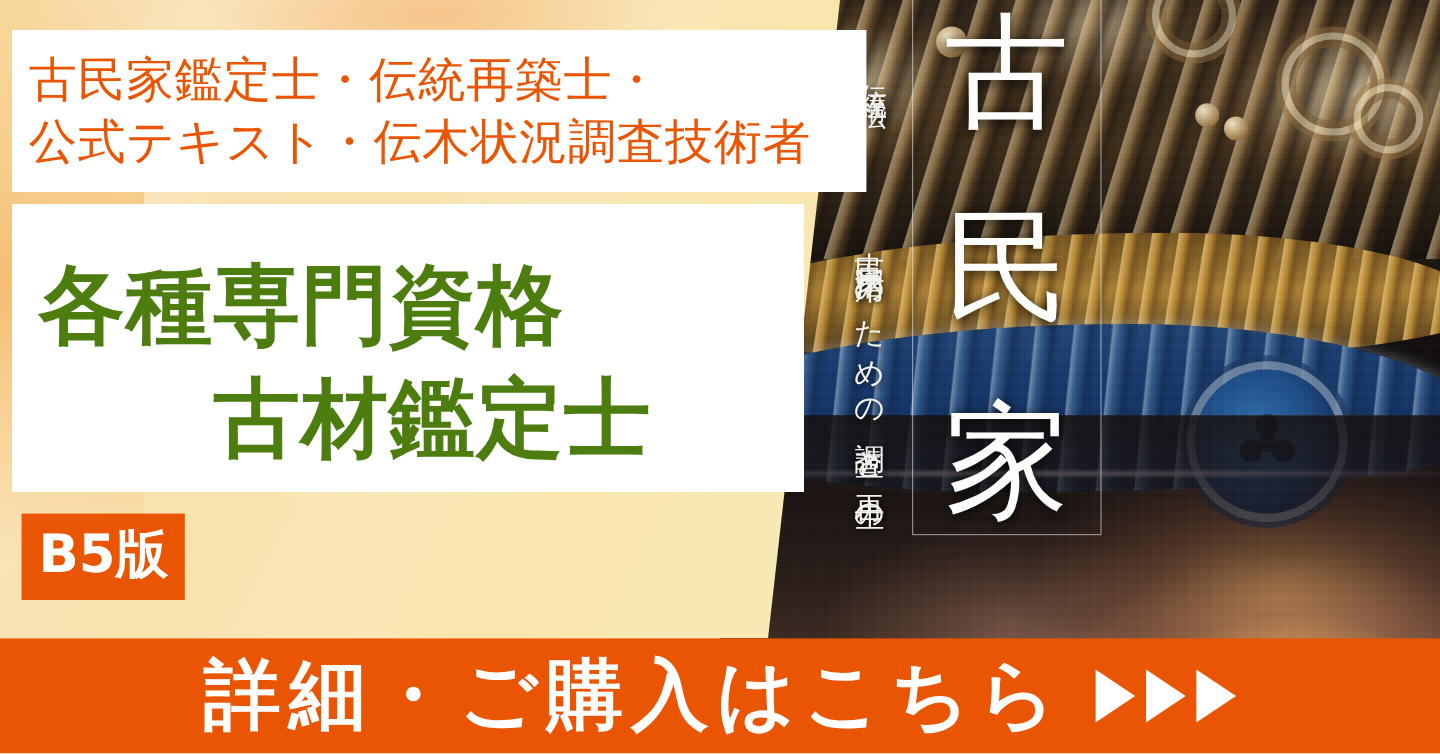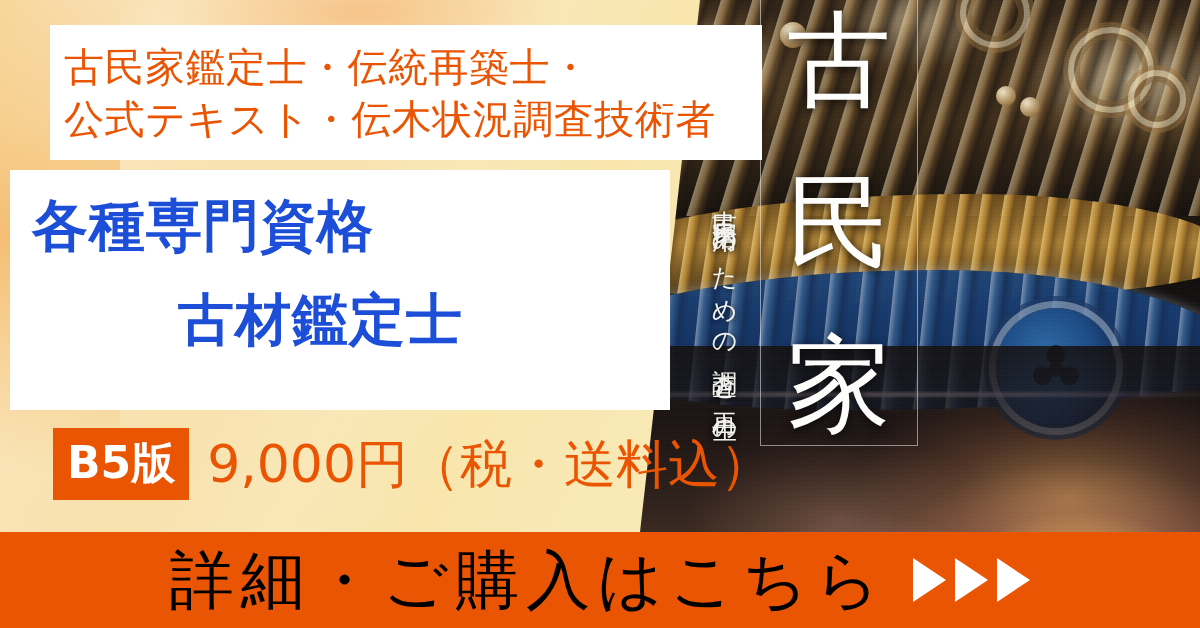--- a/index.html
+++ b/index.html
@@ -174,54 +174,54 @@
     background:radial-gradient(ellipse 280px 90px at 50% 10%, rgba(244,160,96,0.45), rgba(248,232,176,0) 72%);
   }
 
   
   .panel-cert {
     position:absolute; left:10px; top:25px;
     width:712px; height:135px;
     background:#ffffff;
     display:flex; flex-direction:column; justify-content:center;
     padding:0 12px 0 14px;
-    margin-left:40px;
   }
   .cert-line {
     color:#ea5504;
     font-size:40px;
     line-height:1.30;
     font-weight:500;
     letter-spacing:0.5px;
     white-space:nowrap;
   }
 
   
   .panel-main {
     position:absolute; left:10px; top:170px;
     width:660px; height:240px;
     background:#ffffff;
     clip-path:polygon(0 0, 610px 0, 660px 0, 660px 105px, 660px 240px, 0 240px);
   }
   .main-line {
     position:absolute;
-    color:#1d4ed8;
-    font-size:56px;
+    color:#4d7c0f;
+    font-size:72px;
     font-weight:700;
     line-height:1.0;
     letter-spacing:1px;
     white-space:nowrap;
+    margin-top:20px;
   }
   .main-line-1 { left:22px; top:28px; }
   .main-line-2 { left:168px; top:122px; }
 
   
   .price-row {
     position:absolute; left:18px; top:428px;
-    display:flex; align-items:center; gap:18px;margin-left:35px;
+    display:flex; align-items:center; gap:18px;
   }
   .badge-b5 {
     background:#ea5504;
     color:#ffffff;
     font-size:44px;
     font-weight:700;
     line-height:1;
     padding:13px 14px 15px 14px;
     letter-spacing:0px;
     white-space:nowrap;
@@ -237,23 +237,23 @@
 
   
   .cta-bar {
     position:absolute; left:0; bottom:0;
     width:1200px; height:96px;
     background:#ea5504;
     display:flex; align-items:center; justify-content:center;
     gap:26px;
   }
   .cta-text {
-    color:#000000;
+    color:#ffffff;
     font-size:64px;
-    font-weight:400;
+    font-weight:700;
     letter-spacing:7px;
     line-height:1;
     white-space:nowrap;
   }
   .cta-arrows { display:flex; align-items:center; gap:9px; }
   .tri {
     width:0; height:0;
     border-top:22px solid transparent;
     border-bottom:22px solid transparent;
     border-left:33px solid #ffffff;
@@ -304,21 +304,20 @@
     <div class="cert-line">公式テキスト・伝木状況調査技術者</div>
   </div>
 
   <div class="panel-main">
     <div class="main-line main-line-1">各種専門資格</div>
     <div class="main-line main-line-2">古材鑑定士</div>
   </div>
 
   <div class="price-row">
     <div class="badge-b5">B5版</div>
-    <div class="price-text">9,000円（税・送料込）</div>
   </div>
 
   <div class="cta-bar">
     <div class="cta-text">詳細・ご購入はこちら</div>
     <div class="cta-arrows">
       <span class="tri"></span>
       <span class="tri"></span>
       <span class="tri"></span>
     </div>
   </div>

